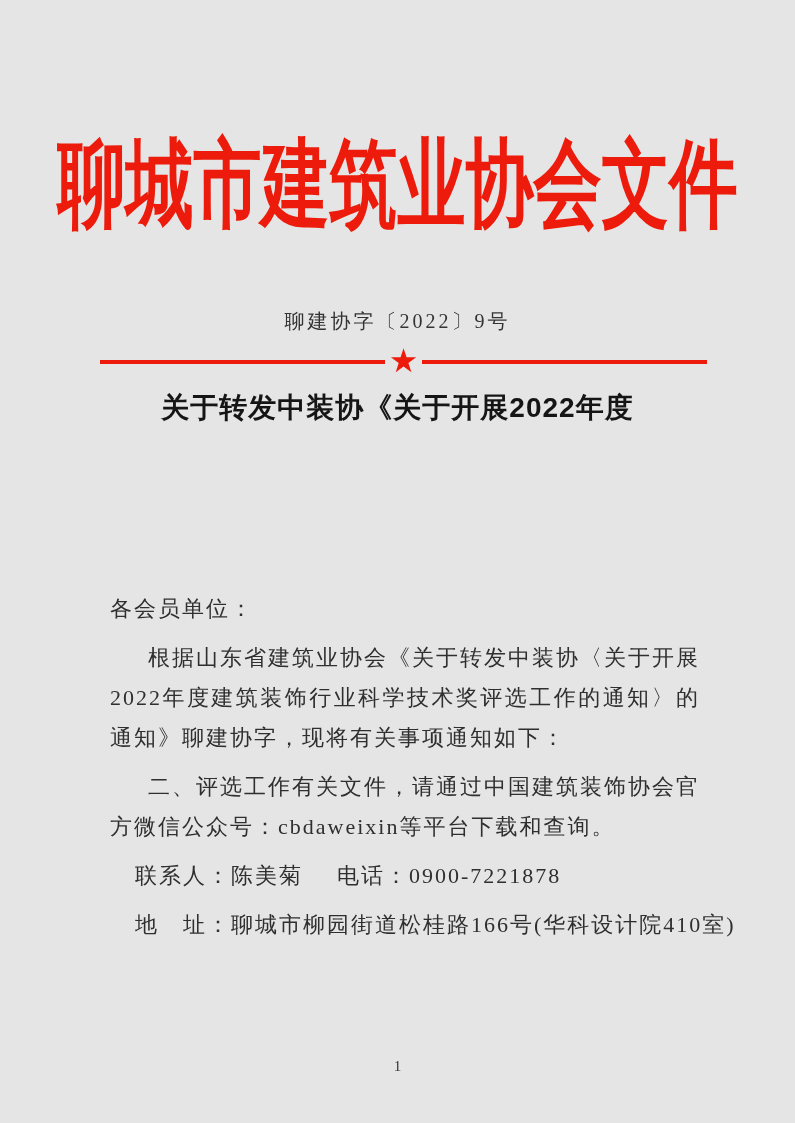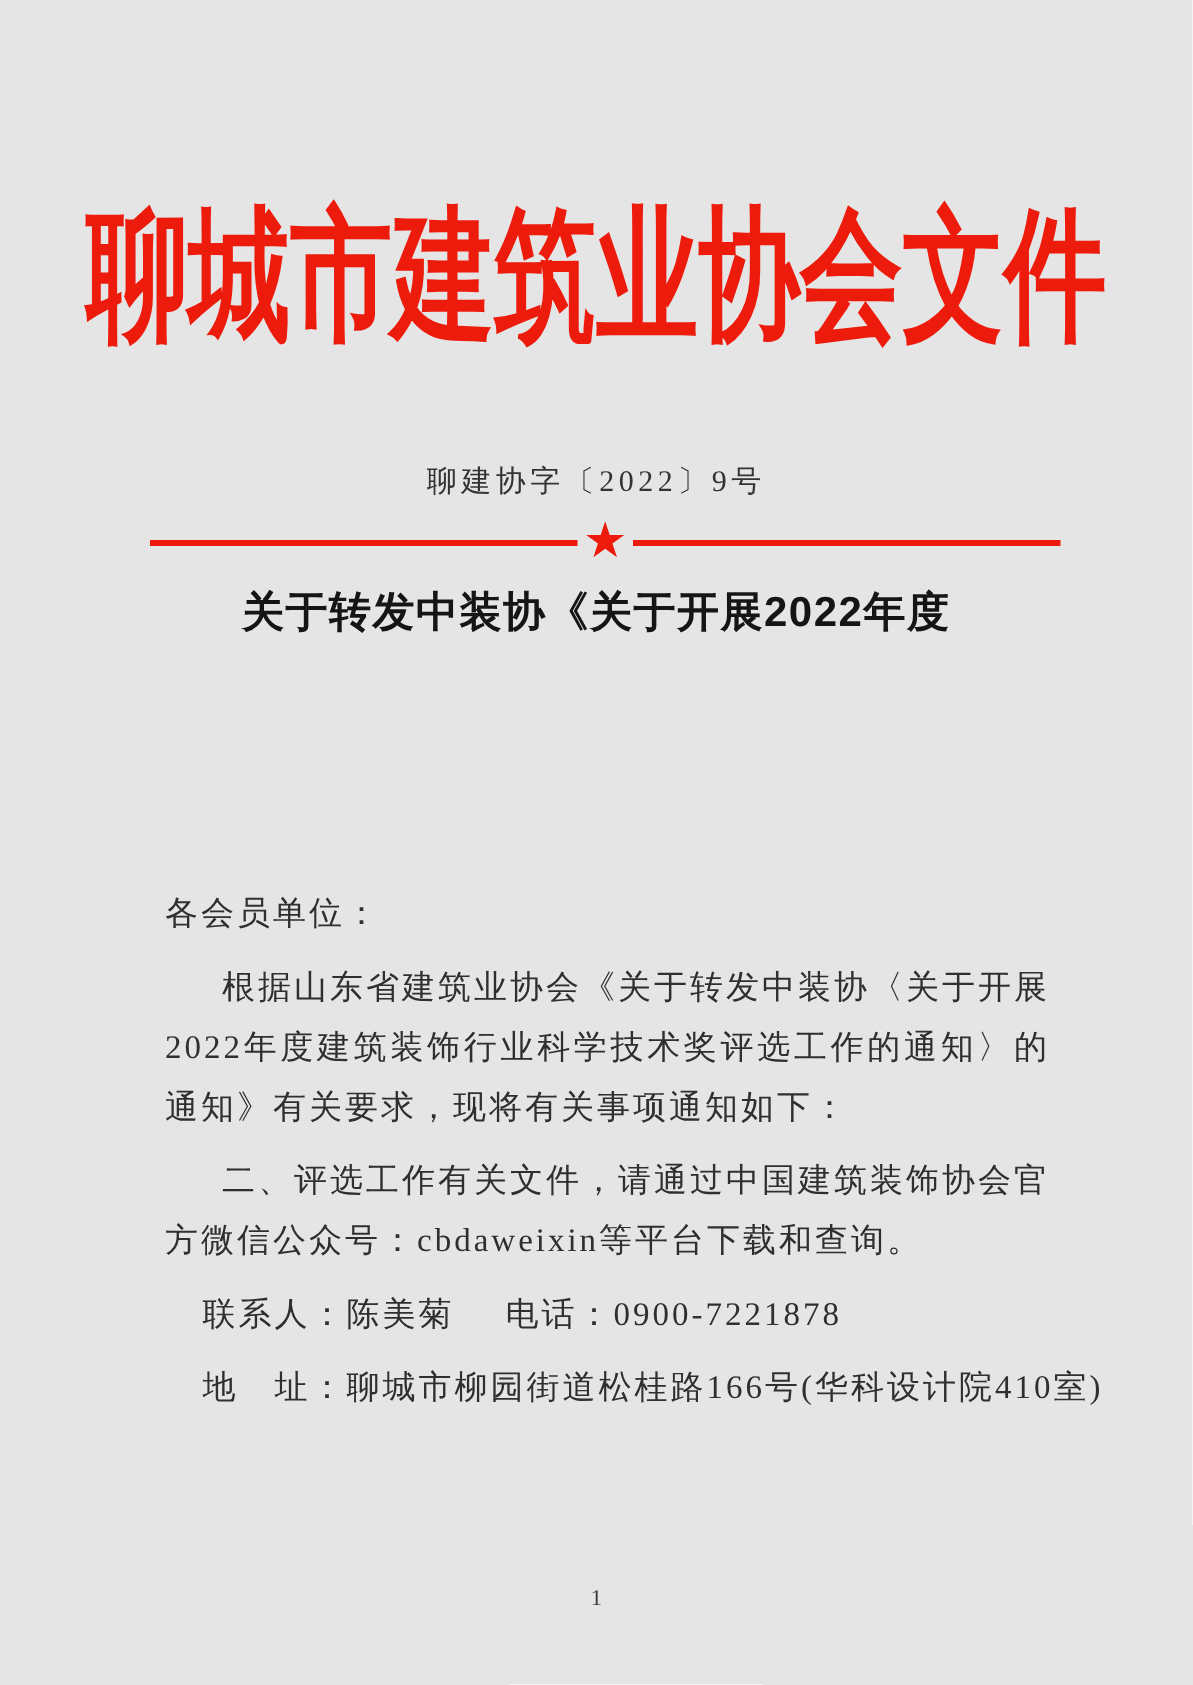--- a/index.html
+++ b/index.html
@@ -126,21 +126,21 @@
     <span class="star">★</span>
     <span class="rule-line"></span>
   </div>
 
   <div class="title">
     <div>关于转发中装协《关于开展2022年度</div>
   </div>
 
   <div class="doc-body">
     <p>各会员单位：</p>
-    <p class="indent">根据山东省建筑业协会《关于转发中装协〈关于开展2022年度建筑装饰行业科学技术奖评选工作的通知〉的通知》有关要求，现将有关事项通知如下：</p>
+    <p class="indent">根据山东省建筑业协会《关于转发中装协〈关于开展2022年度建筑装饰行业科学技术奖评选工作的通知〉的通知》聊建协字，现将有关事项通知如下：</p>
     <p class="indent">二、评选工作有关文件，请通过中国建筑装饰协会官方微信公众号：cbdaweixin等平台下载和查询。</p>
 
     <p class="contact-line first">
       <span>联系人：</span><span>陈美菊</span><span class="phone-label">电话：</span><span>0900-7221878</span>
     </p>
 
     <p class="contact-line">
       <span>地　址：</span><span>聊城市柳园街道松桂路166号(华科设计院410室)</span>
     </p>
   </div>

